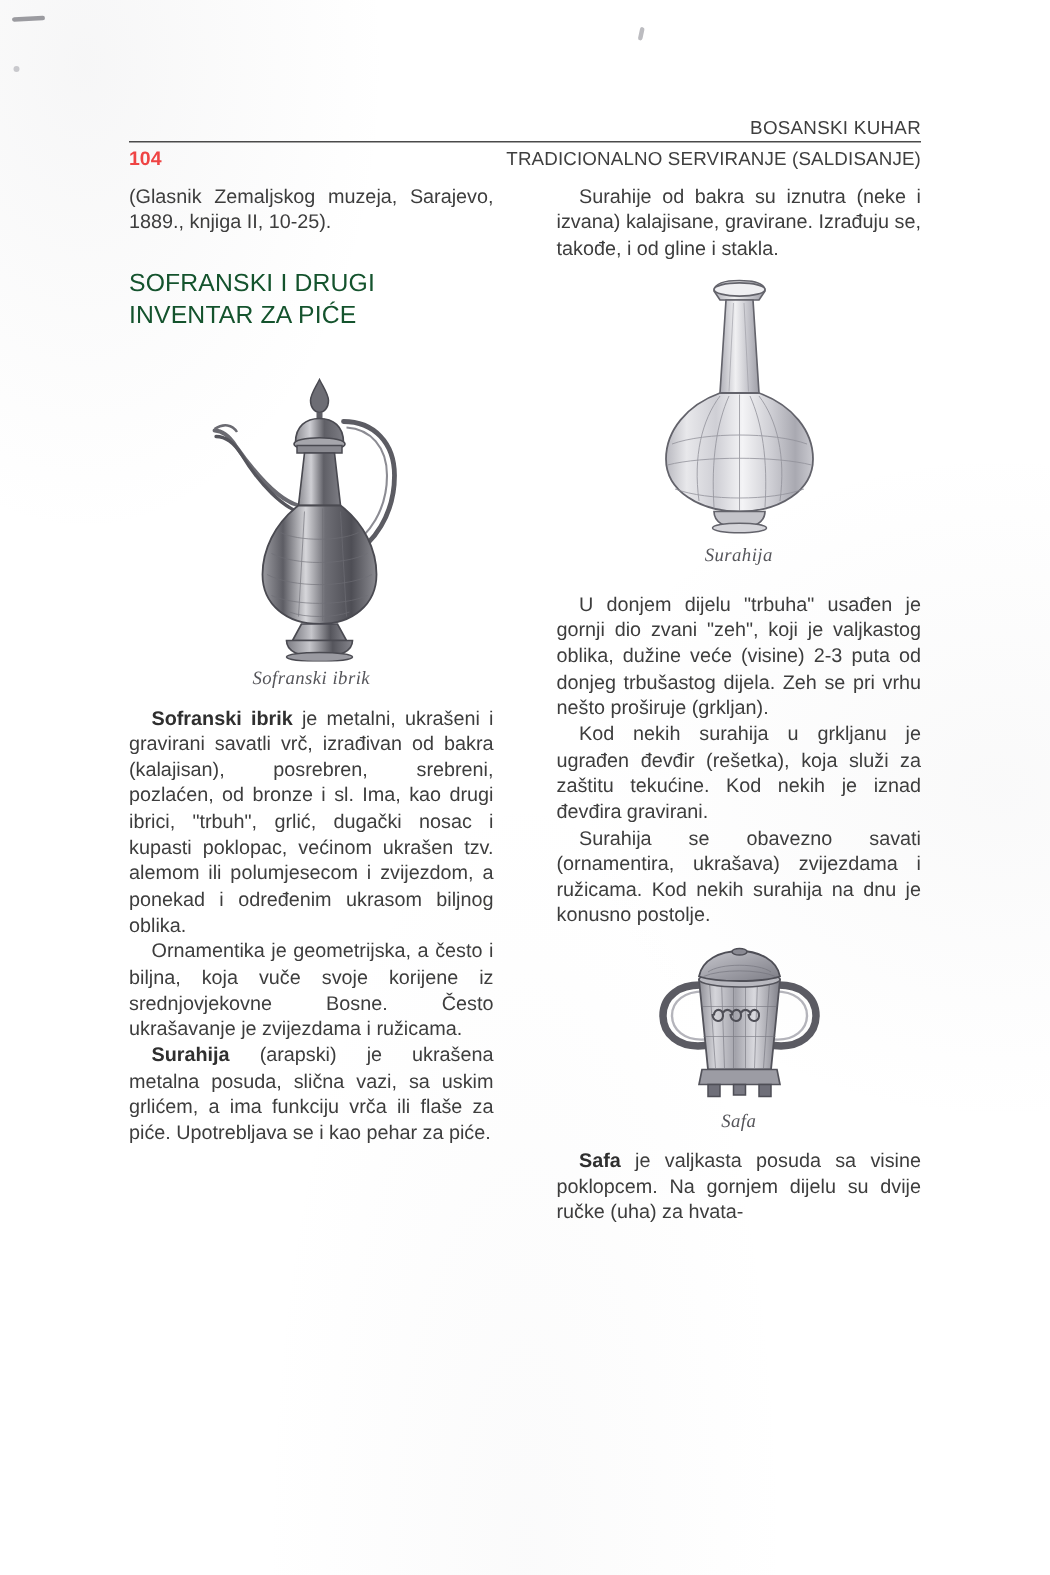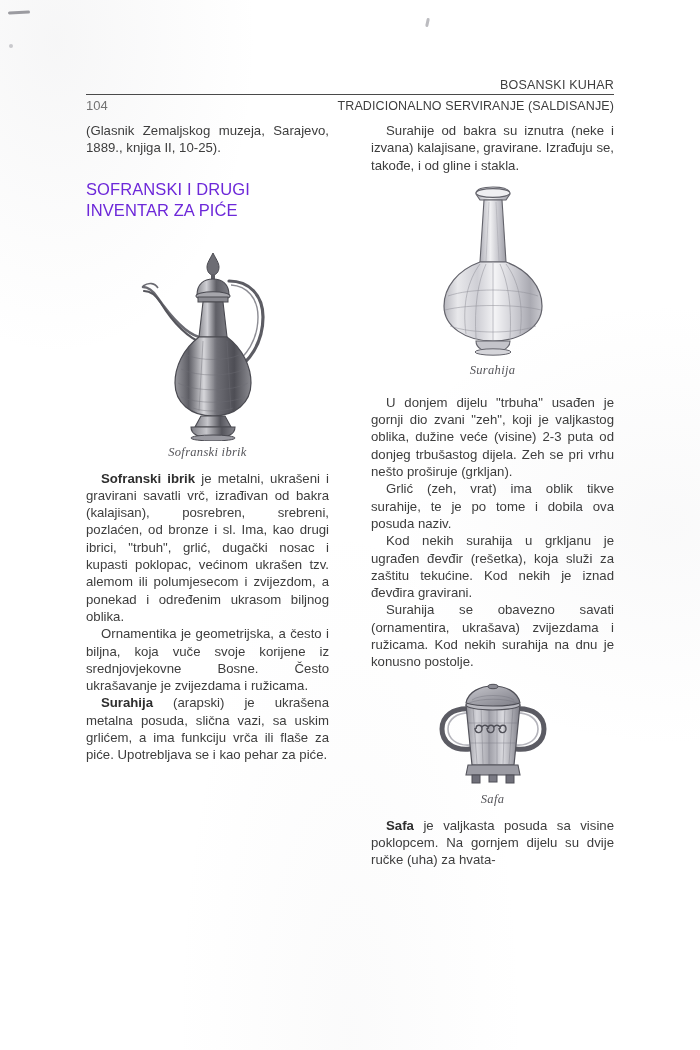--- a/index.html
+++ b/index.html
@@ -70,22 +70,22 @@
     margin-top: 2px;
   }
   .header-row {
     display: flex;
     justify-content: space-between;
     align-items: baseline;
     margin-top: 3px;
   }
   .folio {
     font-size: 13px;
-    font-weight: normal;
-    color: #737373;
+    font-weight: bold;
+    color: #ef4444;
   }
   .header-sub {
     font-size: 12.5px;
     letter-spacing: .1px;
     color: #3e3e3e;
   }
 
   
   .columns {
     position: absolute;
@@ -109,21 +109,21 @@
   }
   p.body.indent { text-indent: 15px; }
   p.body.noindent { text-indent: 0; }
   .b { font-weight: bold; color: #2f2f2f; }
 
   h2.section-title {
     margin: 22px 0 0 0;
     font-size: 16.5px;
     font-weight: normal;
     line-height: 21px;
-    color: #6d28d9;
+    color: #14532d;
     letter-spacing: .1px;
   }
 
   .gap-after-title { height: 16px; }
 
   
   figure {
     margin: 0;
     text-align: center;
   }
@@ -289,21 +289,20 @@
           <path d="M22 142 C 44 150, 86 150, 108 142"></path>
         </g>
 
         <path d="M48 157 C 48 164, 55 168, 65 168 C 75 168, 82 164, 82 157 Z" fill="#c4c4ca" stroke="#63636b" stroke-width="1.1"></path>
         <ellipse cx="65" cy="168" rx="18" ry="3.2" fill="#d5d5da" stroke="#63636b" stroke-width="1"></ellipse>
       </svg>
       <figcaption>Surahija</figcaption>
     </figure>
 
     <p class="body indent" style="margin-top:16px;">U donjem dijelu "trbuha" usađen je gornji dio zvani "zeh", koji je valjkastog oblika, dužine veće (visine) 2-3 puta od donjeg trbušastog dijela. Zeh se pri vrhu nešto proširuje (grkljan).</p>
-    <p class="body indent">Grlić (zeh, vrat) ima oblik tikve surahije, te je po tome i dobila ova posuda naziv.</p>
     <p class="body indent">Kod nekih surahija u grkljanu je ugrađen đevđir (rešetka), koja služi za zaštitu tekućine. Kod nekih je iznad đevđira gravirani.</p>
     <p class="body indent">Surahija se obavezno savati (ornamentira, ukrašava) zvijezdama i ružicama. Kod nekih surahija na dnu je konusno postolje.</p>
 
     <figure class="fig-safa">
       <svg class="fig-svg" width="130" height="105" viewBox="0 0 130 105">
         <defs>
           <linearGradient id="fBody" x1="0" y1="0" x2="1" y2="0">
             <stop offset="0%" stop-color="#8e8e96"></stop>
             <stop offset="20%" stop-color="#d5d5da"></stop>
             <stop offset="45%" stop-color="#a3a3ab"></stop>

